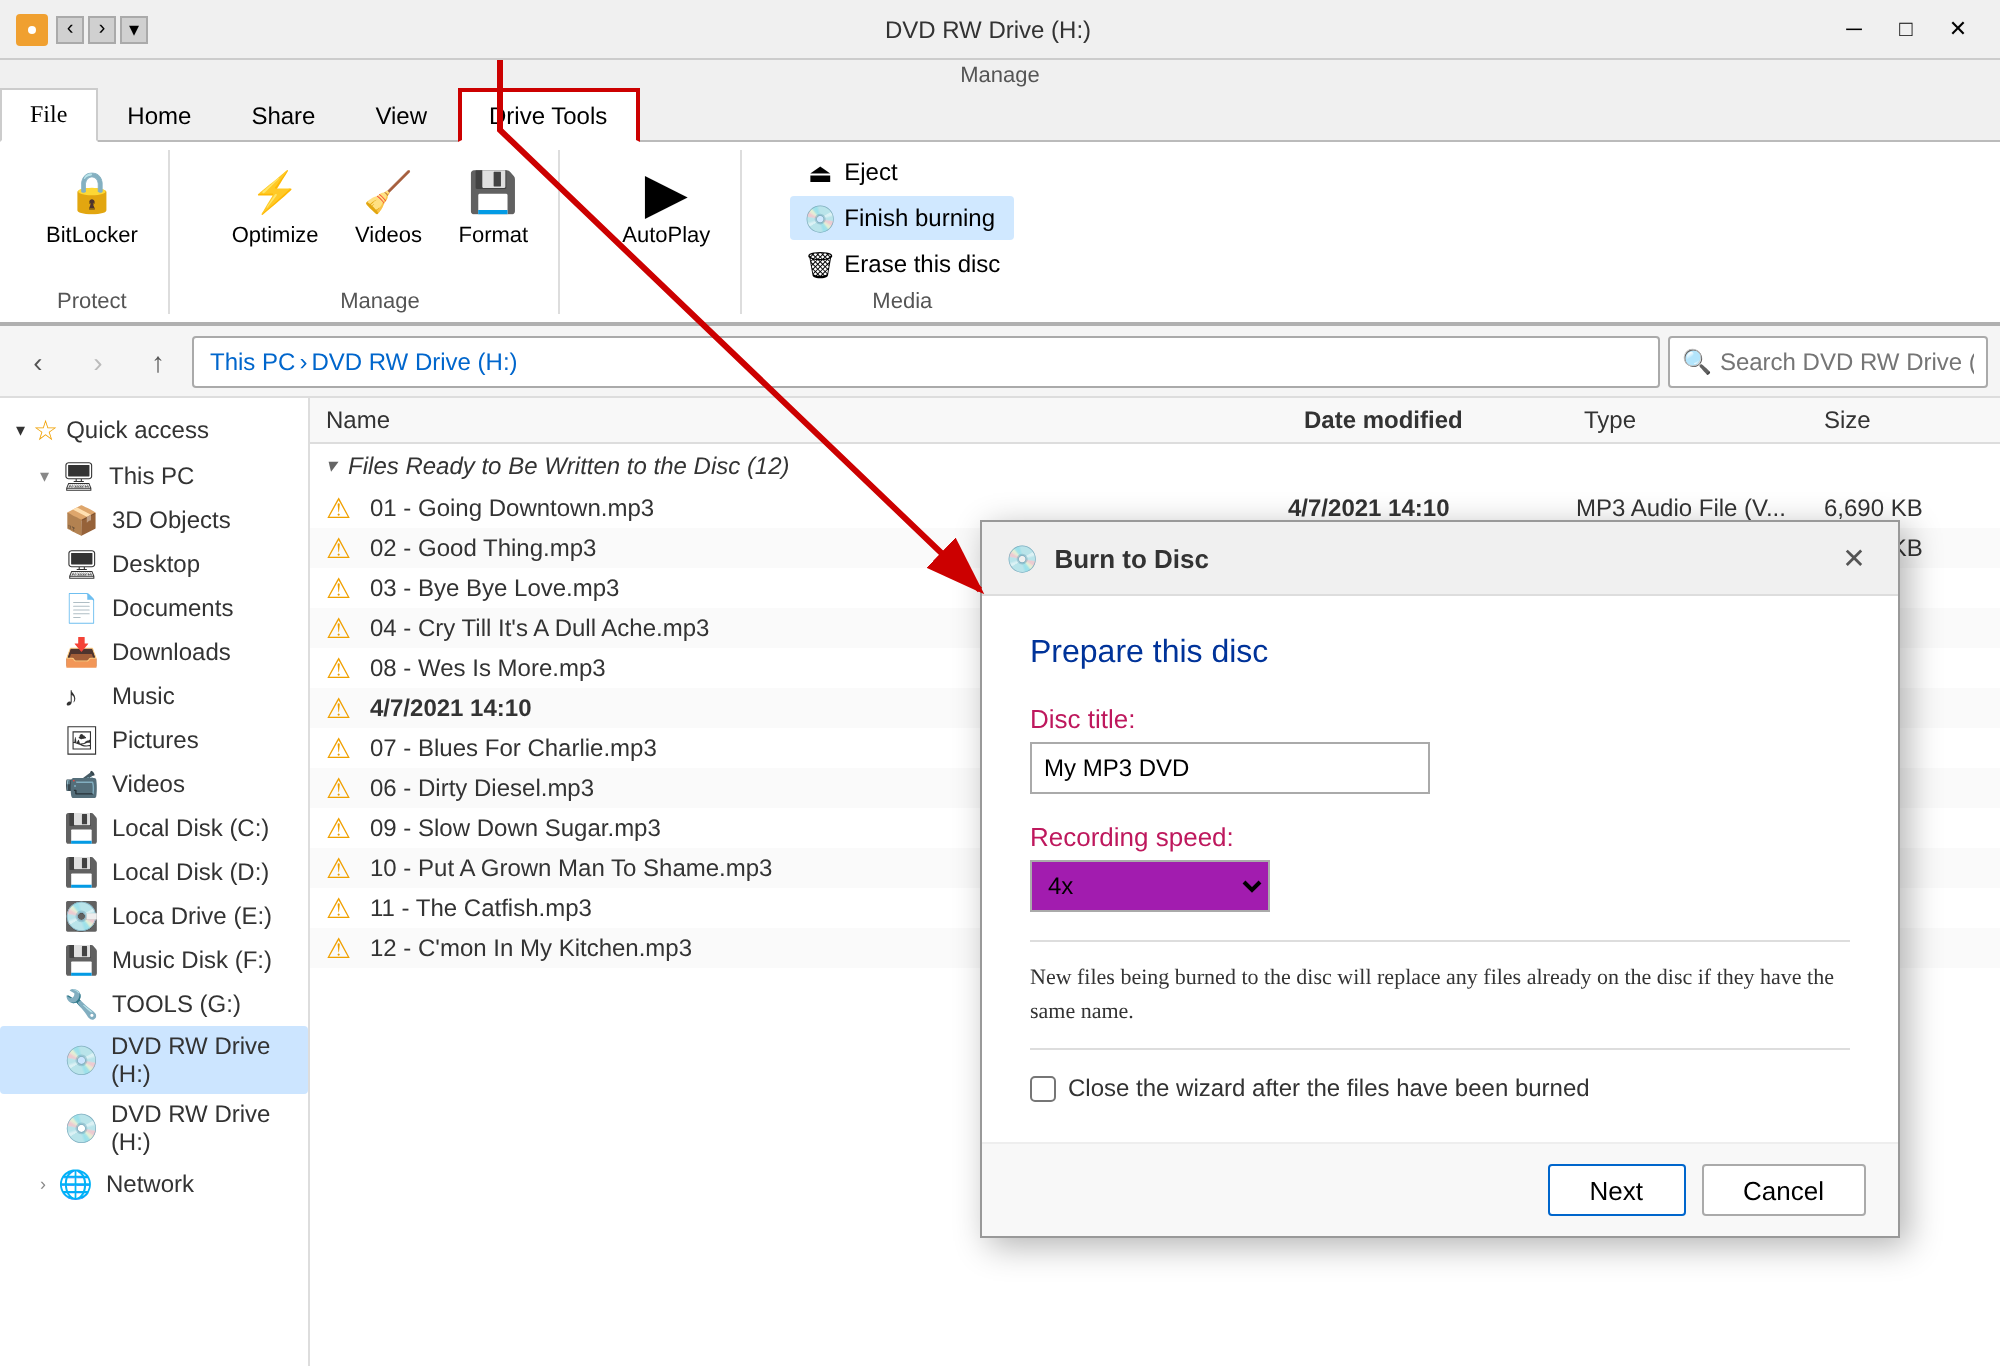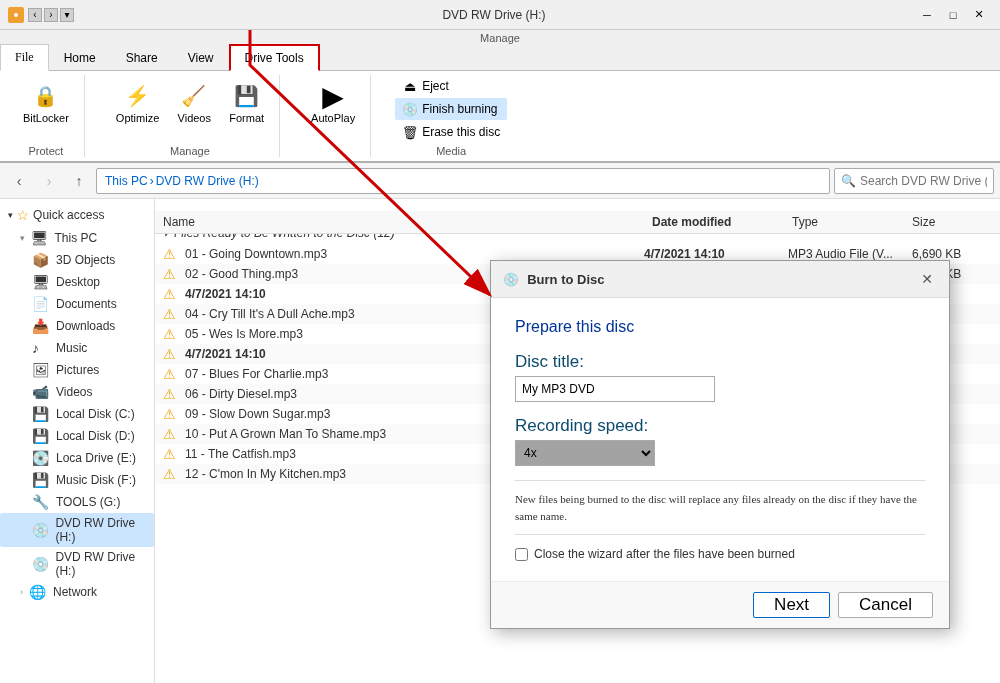--- a/index.html
+++ b/index.html
@@ -61,45 +61,45 @@
 
     
     .sidebar { width: 155px; background: white; border-right: 1px solid #ddd; overflow-y: auto; padding: 4px 0; flex-shrink:0; }
     .sidebar-header { display:flex;align-items:center; padding:4px 8px; gap:4px; font-size:12px; color:#333; }
     .sidebar-item { display:flex;align-items:center; padding:3px 8px 3px 20px; gap:6px; font-size:12px; color:#333; cursor:pointer; border-radius:2px; }
     .sidebar-item.selected { background:#cce5ff; }
     .sidebar-item .item-icon { font-size:14px; width:18px; }
 
     
     .file-list { flex:1; background:white; overflow-y:auto; }
-    .file-list-header { display:flex; padding:4px 8px; border-bottom:1px solid #ddd; background:#f8f8f8; position:sticky;top:12px; }
+    .file-list-header { display:flex; padding:4px 8px; border-bottom:1px solid #ddd; background:#f8f8f8; position:sticky;top:0; }
     .file-list-header .col { font-size:12px; color:#333; cursor:pointer; }
     .col-name { flex:1; min-width:200px; }
     .col-date { width:140px;font-weight:bold; }
     .col-type { width:120px; }
     .col-size { width:80px; }
     .file-group-header { display:flex;align-items:center; padding:4px 8px; gap:6px; font-size:12px; color:#333; font-style:italic; cursor:pointer; }
     .file-group-header .toggle-icon { font-size:10px; color:#666; }
     .file-row { display:flex;align-items:center; padding:2px 8px; gap:4px; font-size:12px; color:#333; cursor:pointer; }
     .file-row:nth-child(even) { background:#fafafa; }
     .file-icon { font-size:14px; width:18px; color:#f0a000; }
     .dialog { background:white; border:1px solid #999; box-shadow:4px 4px 16px rgba(0,0,0,0.3); width:460px; pointer-events:all; position:absolute; top:260px; left:490px; }
     .dialog-title-bar { background:#f0f0f0; border-bottom:1px solid #ddd; padding:8px 12px; display:flex;align-items:center;justify-content:space-between; }
     .dialog-title { display:flex;align-items:center;gap:8px; font-size:13px; font-weight:600; color:#333; }
     .dialog-close { width:20px;height:20px;display:flex;align-items:center;justify-content:center;cursor:pointer;font-size:14px;color:#555; border:1px solid transparent; }
     .dialog-body { padding:20px 24px; }
     .dialog-heading { font-size:16px; color:#003399; font-weight:400; margin-bottom:16px; }
     .form-group { margin-bottom:14px; }
-    .form-label { font-size:17px; color:#0c4a6e; margin-bottom:4px; display:block; }
+    .form-label { font-size:13px; color:#be185d; margin-bottom:4px; display:block; }
     .form-input { width:200px; height:26px; border:1px solid #aaa; padding:0 6px; font-size:12px; outline:none; }
-    .form-select { width:140px; height:26px; border:1px solid #aaa; font-size:12px; padding:0 4px; background:#a3a3a3; cursor:pointer; }
+    .form-select { width:120px; height:26px; border:1px solid #aaa; font-size:12px; padding:0 4px; background:#a21caf; cursor:pointer; }
     .info-text { font-size:11px; color:#333; line-height:1.5; padding:10px 0; border-top:1px solid #ddd; border-bottom:1px solid #ddd; margin:12px 0;font-family:Liberation Serif, serif; }
     .checkbox-row { display:flex;align-items:center;gap:6px; font-size:12px; color:#333; }
     .dialog-footer { padding:10px 16px; display:flex;justify-content:flex-end;gap:8px; border-top:1px solid #eee; background:#f8f8f8; }
-    .dialog-btn { height:26px; padding:0 20px; font-size:17px; cursor:pointer; border:1px solid #aaa; background:white; border-radius:2px; }
+    .dialog-btn { height:26px; padding:0 20px; font-size:13px; cursor:pointer; border:1px solid #aaa; background:white; border-radius:2px; }
     .dialog-btn.primary { border-color:#0066cc; background:white; }
   </style>
 </head>
 <body>
 
 <div class="title-bar">
   <div class="title-bar-left">
     <div class="title-bar-icon">
       <svg width="12" height="12" viewBox="0 0 12 12">
           <circle cx="6" cy="6" r="5" fill="#f0a030"></circle>
@@ -306,34 +306,35 @@
   </div>
         <div class="file-row">
     <span class="file-icon">⚠</span>
     <div class="col col-name">02 - Good Thing.mp3</div>
     <div class="col col-date">4/7/2021 14:10</div>
     <div class="col col-type">MP3 Audio File (V...</div>
     <div class="col col-size">3,714 KB</div>
   </div>
         <div class="file-row">
     <span class="file-icon">⚠</span>
+    <div class="col col-name">03 - Bye Bye Love.mp3</div>
     <div class="col col-date">4/7/2021 14:10</div>
     <div class="col col-type"></div>
     <div class="col col-size"></div>
   </div>
         <div class="file-row">
     <span class="file-icon">⚠</span>
     <div class="col col-name">04 - Cry Till It's A Dull Ache.mp3</div>
     <div class="col col-date">4/7/2021 14:10</div>
     <div class="col col-type"></div>
     <div class="col col-size"></div>
   </div>
         <div class="file-row">
     <span class="file-icon">⚠</span>
-    <div class="col col-name">05 - Wes Is More.mp3</div>
+    <div class="col col-name">08 - Wes Is More.mp3</div>
     <div class="col col-date">4/7/2021 14:10</div>
     <div class="col col-type"></div>
     <div class="col col-size"></div>
   </div>
         <div class="file-row">
     <span class="file-icon">⚠</span>
     <div class="col col-date">4/7/2021 14:10</div>
     <div class="col col-type"></div>
     <div class="col col-size"></div>
   </div>

